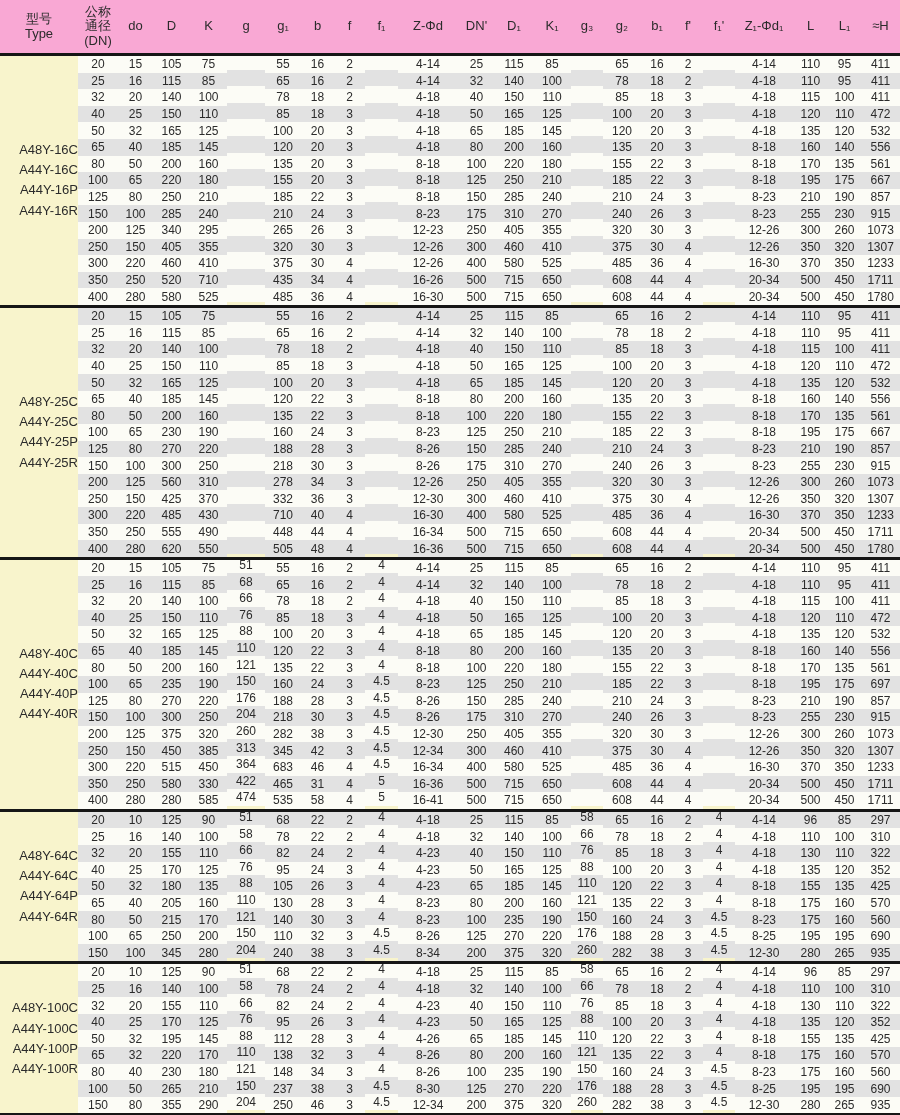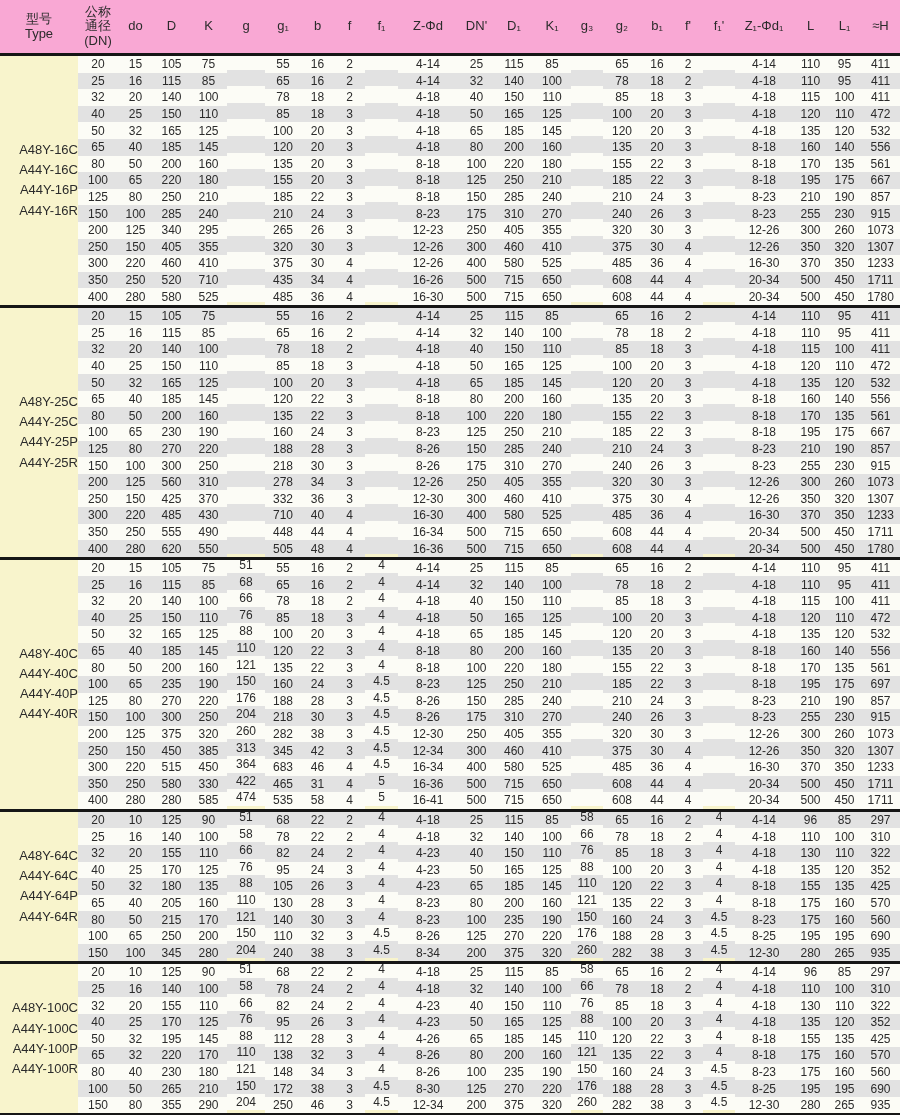--- a/index.html
+++ b/index.html
@@ -1613,21 +1613,21 @@
         <td>175</td>
         <td>160</td>
         <td>560</td>
       </tr>
       <tr class="s">
         <td>100</td>
         <td>50</td>
         <td>265</td>
         <td>210</td>
         <td class="raised">150</td>
-        <td>172</td>
+        <td>237</td>
         <td>38</td>
         <td>3</td>
         <td class="raised">4.5</td>
         <td>8-30</td>
         <td>125</td>
         <td>270</td>
         <td>220</td>
         <td class="raised">176</td>
         <td>188</td>
         <td>28</td>

